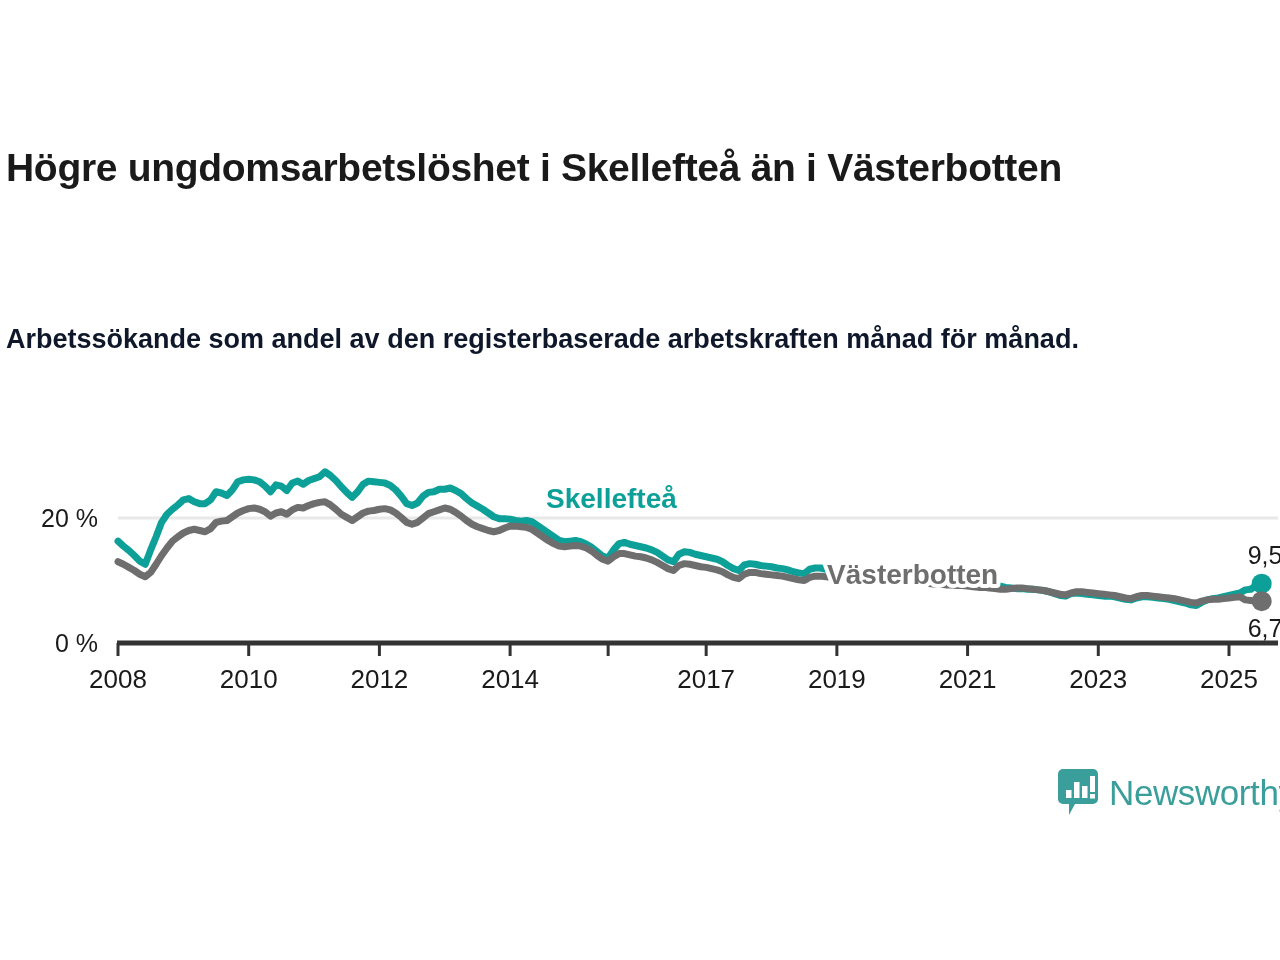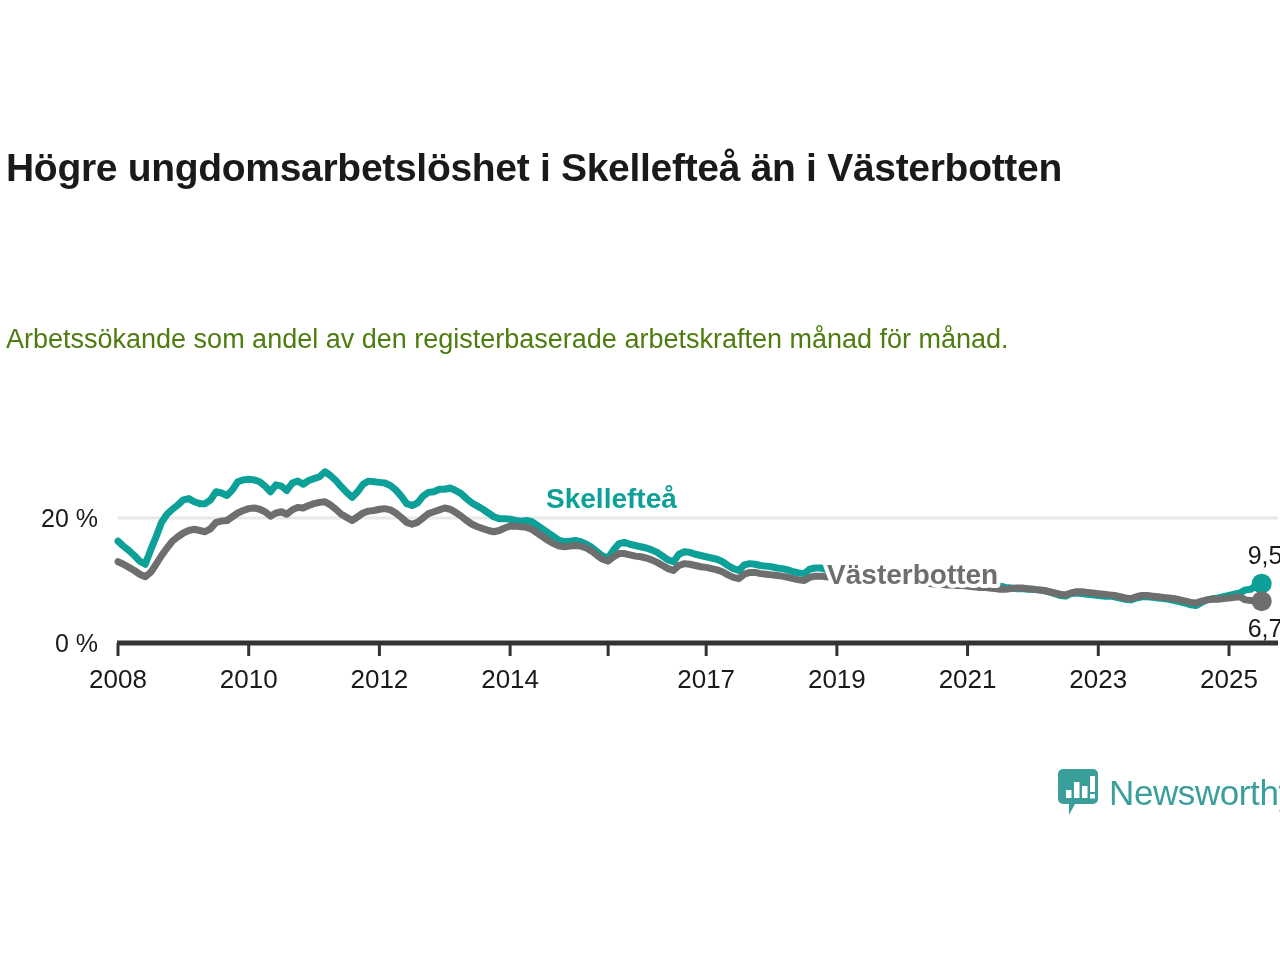--- a/index.html
+++ b/index.html
@@ -34,23 +34,23 @@
     letter-spacing: -0.3px;
     color: #1a1a1a;
     white-space: pre-line;
   }
   .subtitle {
     position: absolute;
     left: 6px;
     top: 322px;
     width: 1180px;
     font-size: 27px;
-    font-weight: normal;
+    font-weight: bold;
     line-height: 1.33;
-    color: #4d7c0f;
+    color: #0f172a;
     white-space: pre-line;
   }
   #chart-wrap {
     position: absolute;
     left: 8px;
     top: 430px;
     width: 1280px;
     height: 280px;
   }
   svg.chart {

